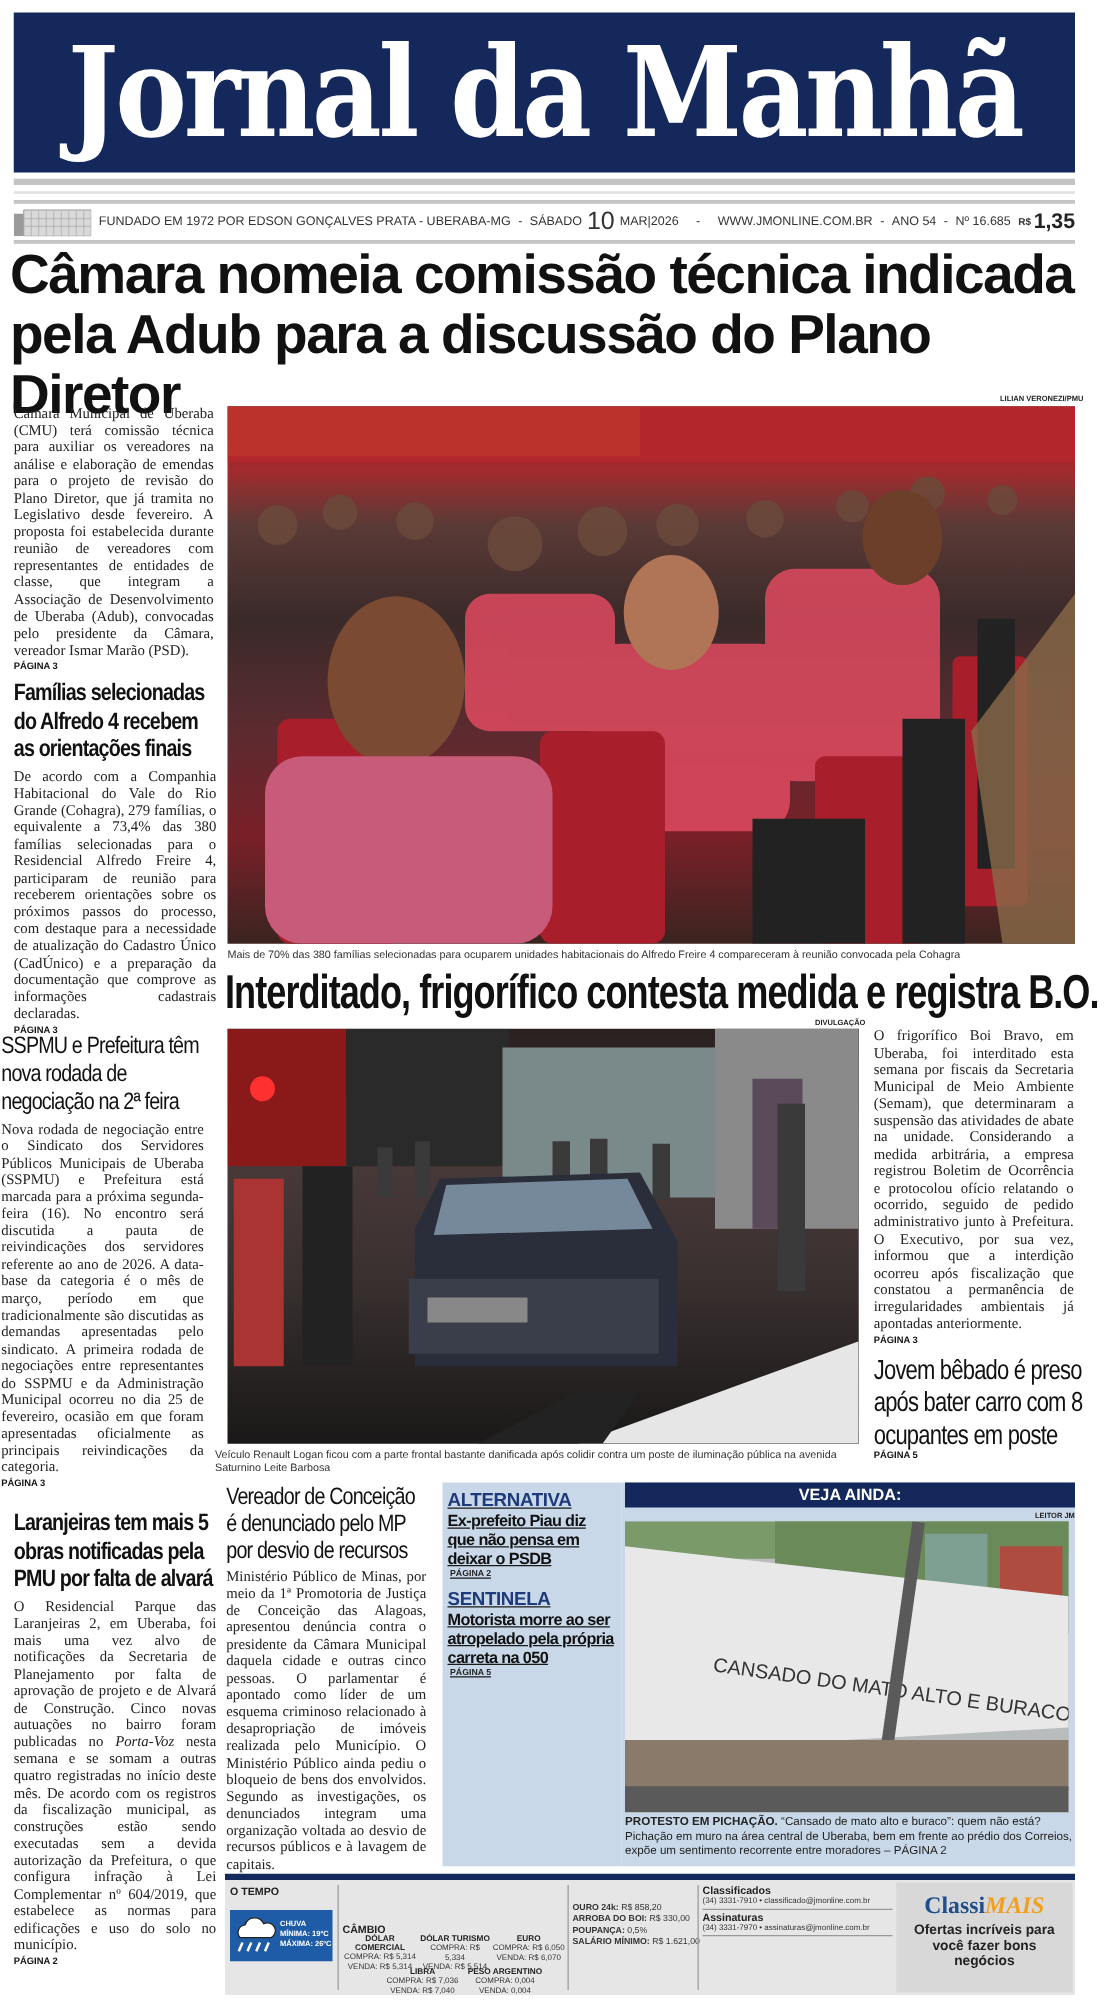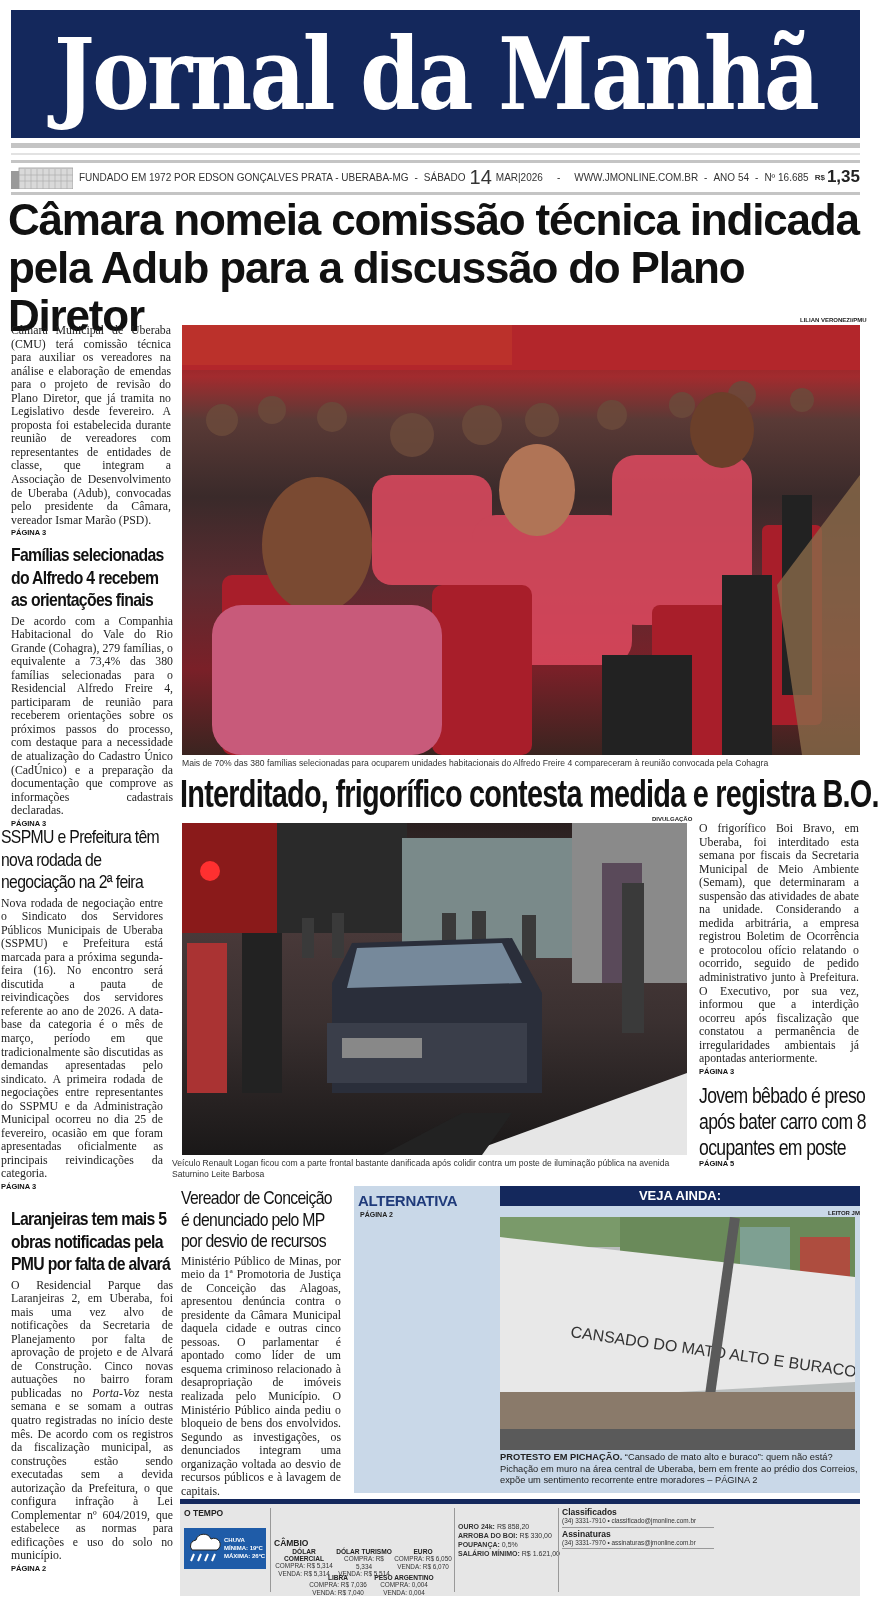--- a/index.html
+++ b/index.html
@@ -73,21 +73,21 @@
         <line x1="44" y1="4" x2="44" y2="24"></line>
       <line x1="50" y1="4" x2="50" y2="24"></line>
         <line x1="56" y1="4" x2="56" y2="24"></line>
       <line x1="8" y1="10" x2="62" y2="10"></line>
         <line x1="8" y1="16" x2="62" y2="16"></line>
     </g>
   </svg>
   <span>FUNDADO EM 1972 POR EDSON GONÇALVES PRATA - UBERABA-MG</span>
   <span class="sep">-</span>
   <span>SÁBADO</span>
-  <span class="big">14</span>
+  <span class="big">10</span>
   <span>MAR|2026</span>
   <span class="sep" style="margin:0 14px;">-</span>
   <span>WWW.JMONLINE.COM.BR</span>
   <span class="sep">-</span>
   <span>ANO 54</span>
   <span class="sep">-</span>
   <span>Nº 16.685</span>
   <span class="price-cur">R$</span>
   <span class="price">1,35</span>
 </div>
@@ -202,24 +202,30 @@
   <span class="pg" style="margin-top:-2px;">PÁGINA 5</span>
 </div>
 
 <div class="abs" style="left:181px;top:1187px;width:160px;">
   <div class="cond-light" style="font-size:19px;line-height:21.5px;transform:scaleX(0.83);transform-origin:left top;width:196px;">Vereador de Conceição é denunciado pelo MP por desvio de recursos</div>
   <p class="body-text" style="margin-top:3px;">Ministério Público de Minas, por meio da 1ª Promotoria de Justiça de Conceição das Alagoas, apresentou denúncia contra o presidente da Câmara Municipal daquela cidade e outras cinco pessoas. O parlamentar é apontado como líder de um esquema criminoso relacionado à desapropriação de imóveis realizada pelo Município. O Ministério Público ainda pediu o bloqueio de bens dos envolvidos. Segundo as investigações, os denunciados integram uma organização voltada ao desvio de recursos públicos e à lavagem de capitais.</p>
   <span class="pg">PÁGINA 3</span>
 </div>
 
 <div class="abs sidebox">
-  <div style="padding:6px 4px 0 4px;">
+  <div style="padding:6px 4px 0 4px;text-decoration:underline;">
     <div>
       <div class="sb-tag">ALTERNATIVA</div>
+      <div class="sb-head">Ex-prefeito Piau diz que não pensa em deixar o PSDB</div>
       <div class="sb-pg">PÁGINA 2</div>
+    </div>
+    <div>
+      <div class="sb-tag">SENTINELA</div>
+      <div class="sb-head">Motorista morre ao ser atropelado pela própria carreta na 050</div>
+      <div class="sb-pg">PÁGINA 5</div>
     </div>
   </div>
 </div>
 
 <div class="abs veja-box"></div>
 <div class="abs veja-bar">VEJA AINDA:</div>
 <div class="abs credit" style="left:828px;top:1210px;">LEITOR JM</div>
 <div class="abs photo" style="left:500px;top:1217px;width:355px;height:233px;background:#b8bcbc;">
   <svg width="355" height="233" viewBox="0 0 355 233">
     <rect x="0" y="0" width="355" height="30" fill="#7a9a6a"></rect>
@@ -301,13 +307,19 @@
   </div>
   <div class="abs" style="left:378px;top:4px;width:1px;height:84px;background:#999;"></div>
 
   <div class="abs" style="left:382px;top:3px;width:152px;">
     <div class="ft-label">Classificados</div>
     <div class="ft-small" style="border-bottom:1px solid #999;padding-bottom:2px;">(34) 3331-7910 • classificado@jmonline.com.br</div>
     <div class="ft-label" style="margin-top:1px;">Assinaturas</div>
     <div class="ft-small" style="border-bottom:1px solid #999;padding-bottom:2px;">(34) 3331-7970 • assinaturas@jmonline.com.br</div>
   </div>
 
+  <div class="abs" style="left:537px;top:2px;width:141px;height:88px;background:#d8d8d8;text-align:center;">
+    <div style="margin-top:8px;font-family:'Liberation Serif',serif;font-weight:bold;font-size:19px;">
+      <span style="color:#1f4e8a;">Classi</span><span style="color:#f0a020;font-style:italic;">MAIS</span>
+    </div>
+    <div style="font-family:'Liberation Sans',sans-serif;font-weight:bold;font-size:11px;line-height:12.5px;color:#222;padding:2px 6px 0 6px;">Ofertas incríveis para você fazer bons negócios</div>
+  </div>
 </div>
 
 </body></html>

